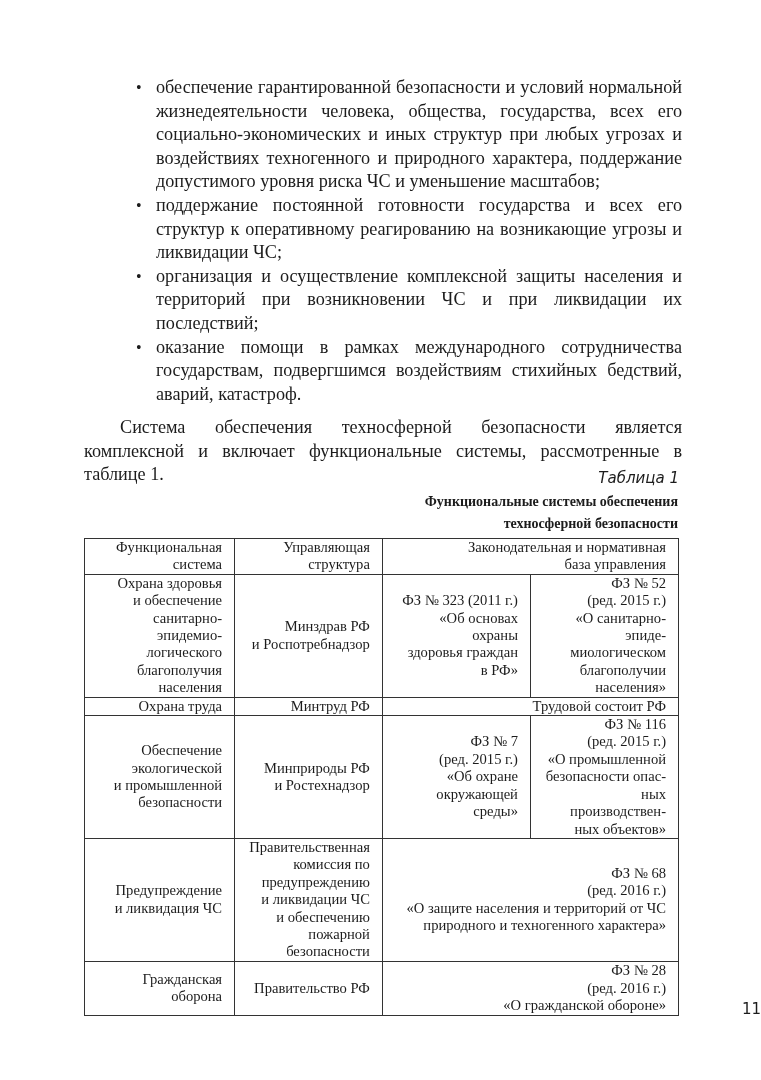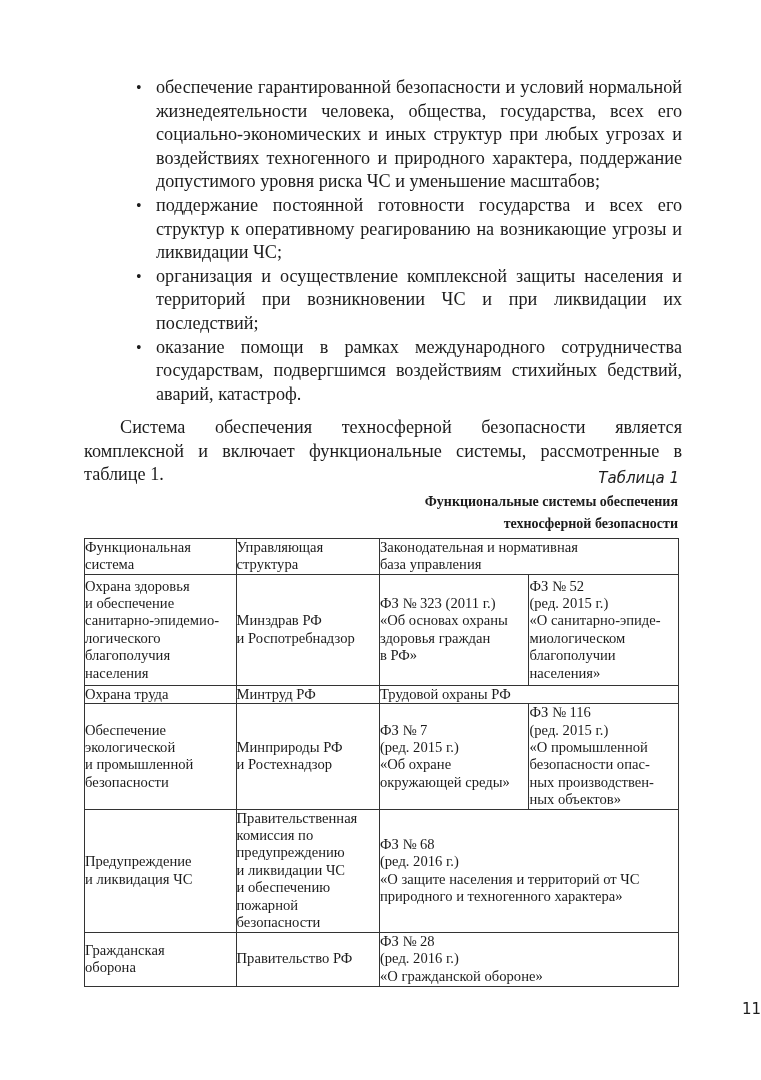--- a/index.html
+++ b/index.html
@@ -10,21 +10,21 @@
   .page { position: absolute; left: 0; top: 0; width: 761px; height: 1080px; }
   .bullets { position: absolute; left: 137px; top: 76px; width: 545px; margin: 0; padding: 0; list-style: none; }
   .bullets li { position: relative; padding-left: 19px; font-size: 18.2px; line-height: 23.6px; text-align: justify; }
   .bullet-dot { position: absolute; left: -1px; top: 0; font-size: 16px; }
   .para { position: absolute; left: 84px; width: 598px; font-size: 18.2px; line-height: 23.6px; text-align: justify; text-indent: 36px; margin: 0; }
   .p1 { top: 346px; }
   .p2 { top: 416px; }
   .table-no { position: absolute; right: 82px; top: 469px; font-family: "DejaVu Sans", sans-serif; font-style: italic; font-size: 15px; text-align: center; }
   .table-title { position: absolute; left: 84px; width: 594px; top: 491px; text-align: right; font-weight: bold; font-size: 14px; line-height: 21.5px; }
   table { position: absolute; left: 84px; top: 538px; width: 595px; border-collapse: collapse; font-size: 14.6px; line-height: 17.4px; }
-  td { border: 1.4px solid #333; text-align: left; vertical-align: middle; padding: 0 0; }
+  td { border: 1.4px solid #333; text-align: right; vertical-align: middle; padding: 0 12px; }
   .c1 { width: 148px; }
   .c2 { width: 140px; }
   .c3 { width: 146px; }
   .c4 { width: 146px; }
   .r-head td { height: 33px; }
   .r1 td { height: 110px; }
   .r2 td { height: 16px; }
   .r3 td { height: 104px; }
   .r4 td { height: 120px; }
   .r5 td { height: 53px; }
@@ -81,21 +81,21 @@
       <td class="pre">ФЗ № 52
 (ред. 2015 г.)
 «О санитарно-эпиде-
 миологическом
 благополучии
 населения»</td>
     </tr>
     <tr class="r2">
       <td class="pre">Охрана труда</td>
       <td class="pre">Минтруд РФ</td>
-      <td class="pre" colspan="2">Трудовой охраны РФ</td>
+      <td class="pre" colspan="2">Трудовой состоит РФ</td>
     </tr>
     <tr class="r3">
       <td class="pre">Обеспечение
 экологической
 и промышленной
 безопасности</td>
       <td class="pre">Минприроды РФ
 и Ростехнадзор</td>
       <td class="pre">ФЗ № 7
 (ред. 2015 г.)

